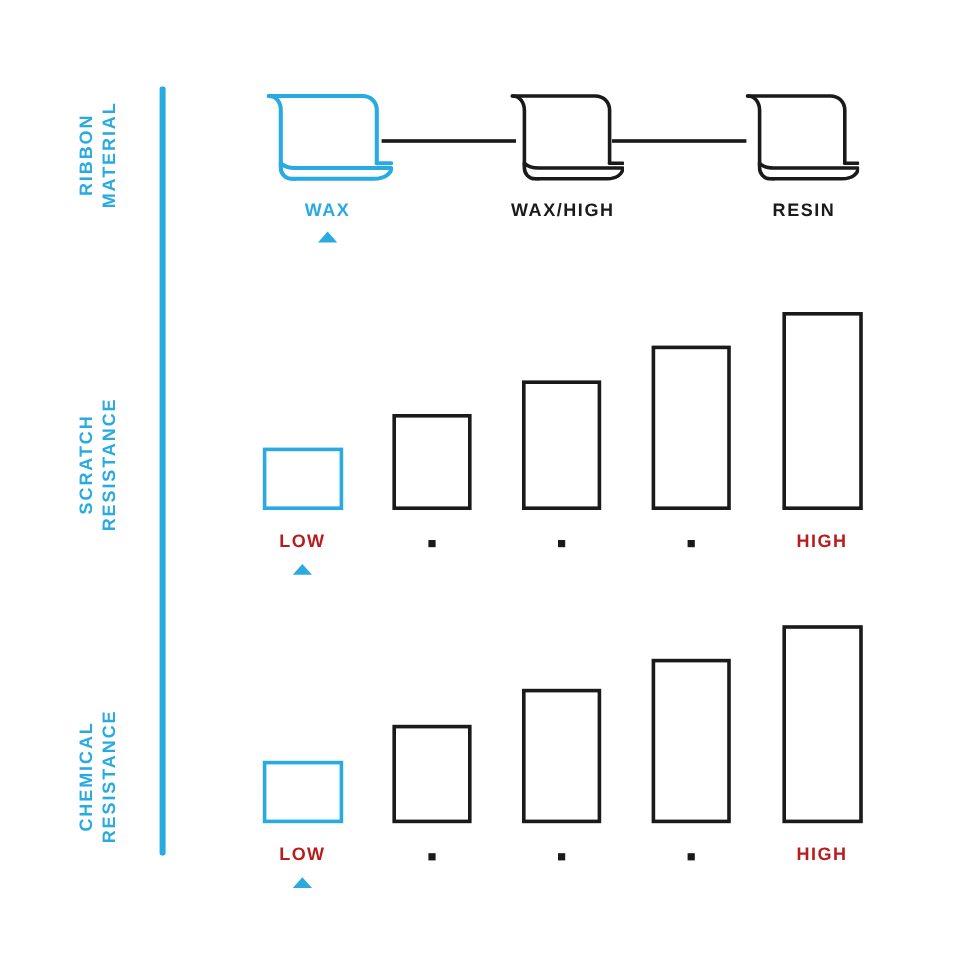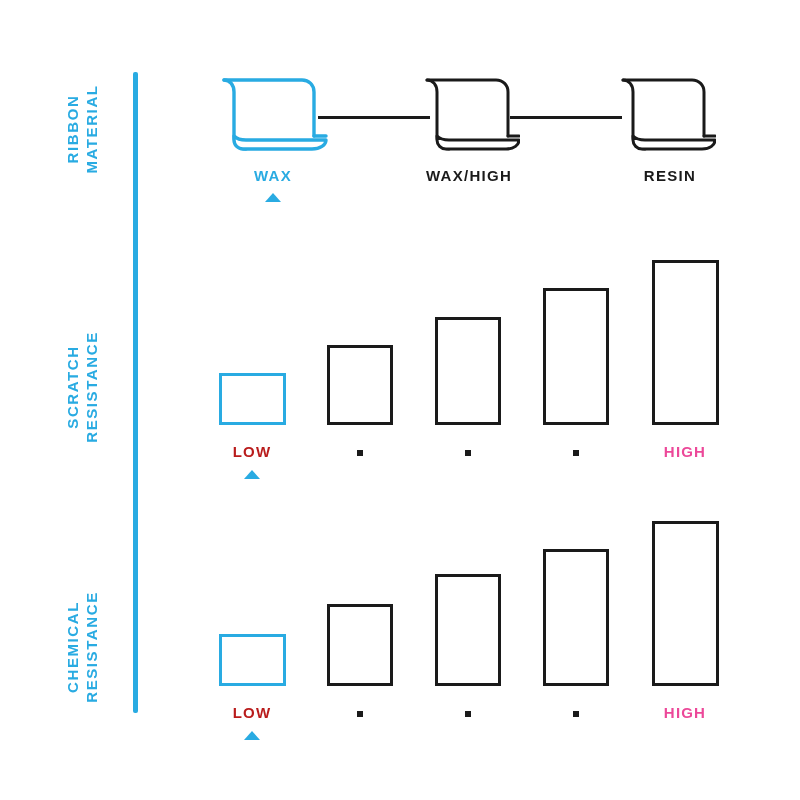--- a/index.html
+++ b/index.html
@@ -92,21 +92,21 @@
     border: 3px solid #1A1A1A;
     background: transparent;
   }
   .bar.accent { border-color: #29ABE2; }
 
   .scale-caption {
     position: absolute;
     font-size: 15px;
     font-weight: bold;
     letter-spacing: 1.2px;
-    color: #ec4899;
+    color: #b91c1c;
     white-space: nowrap;
     transform: translateX(-50%);
   }
   .scale-caption.accent { color: #b91c1c; }
 
   .scale-dot {
     position: absolute;
     width: 6px;
     height: 6px;
     background: #1A1A1A;

